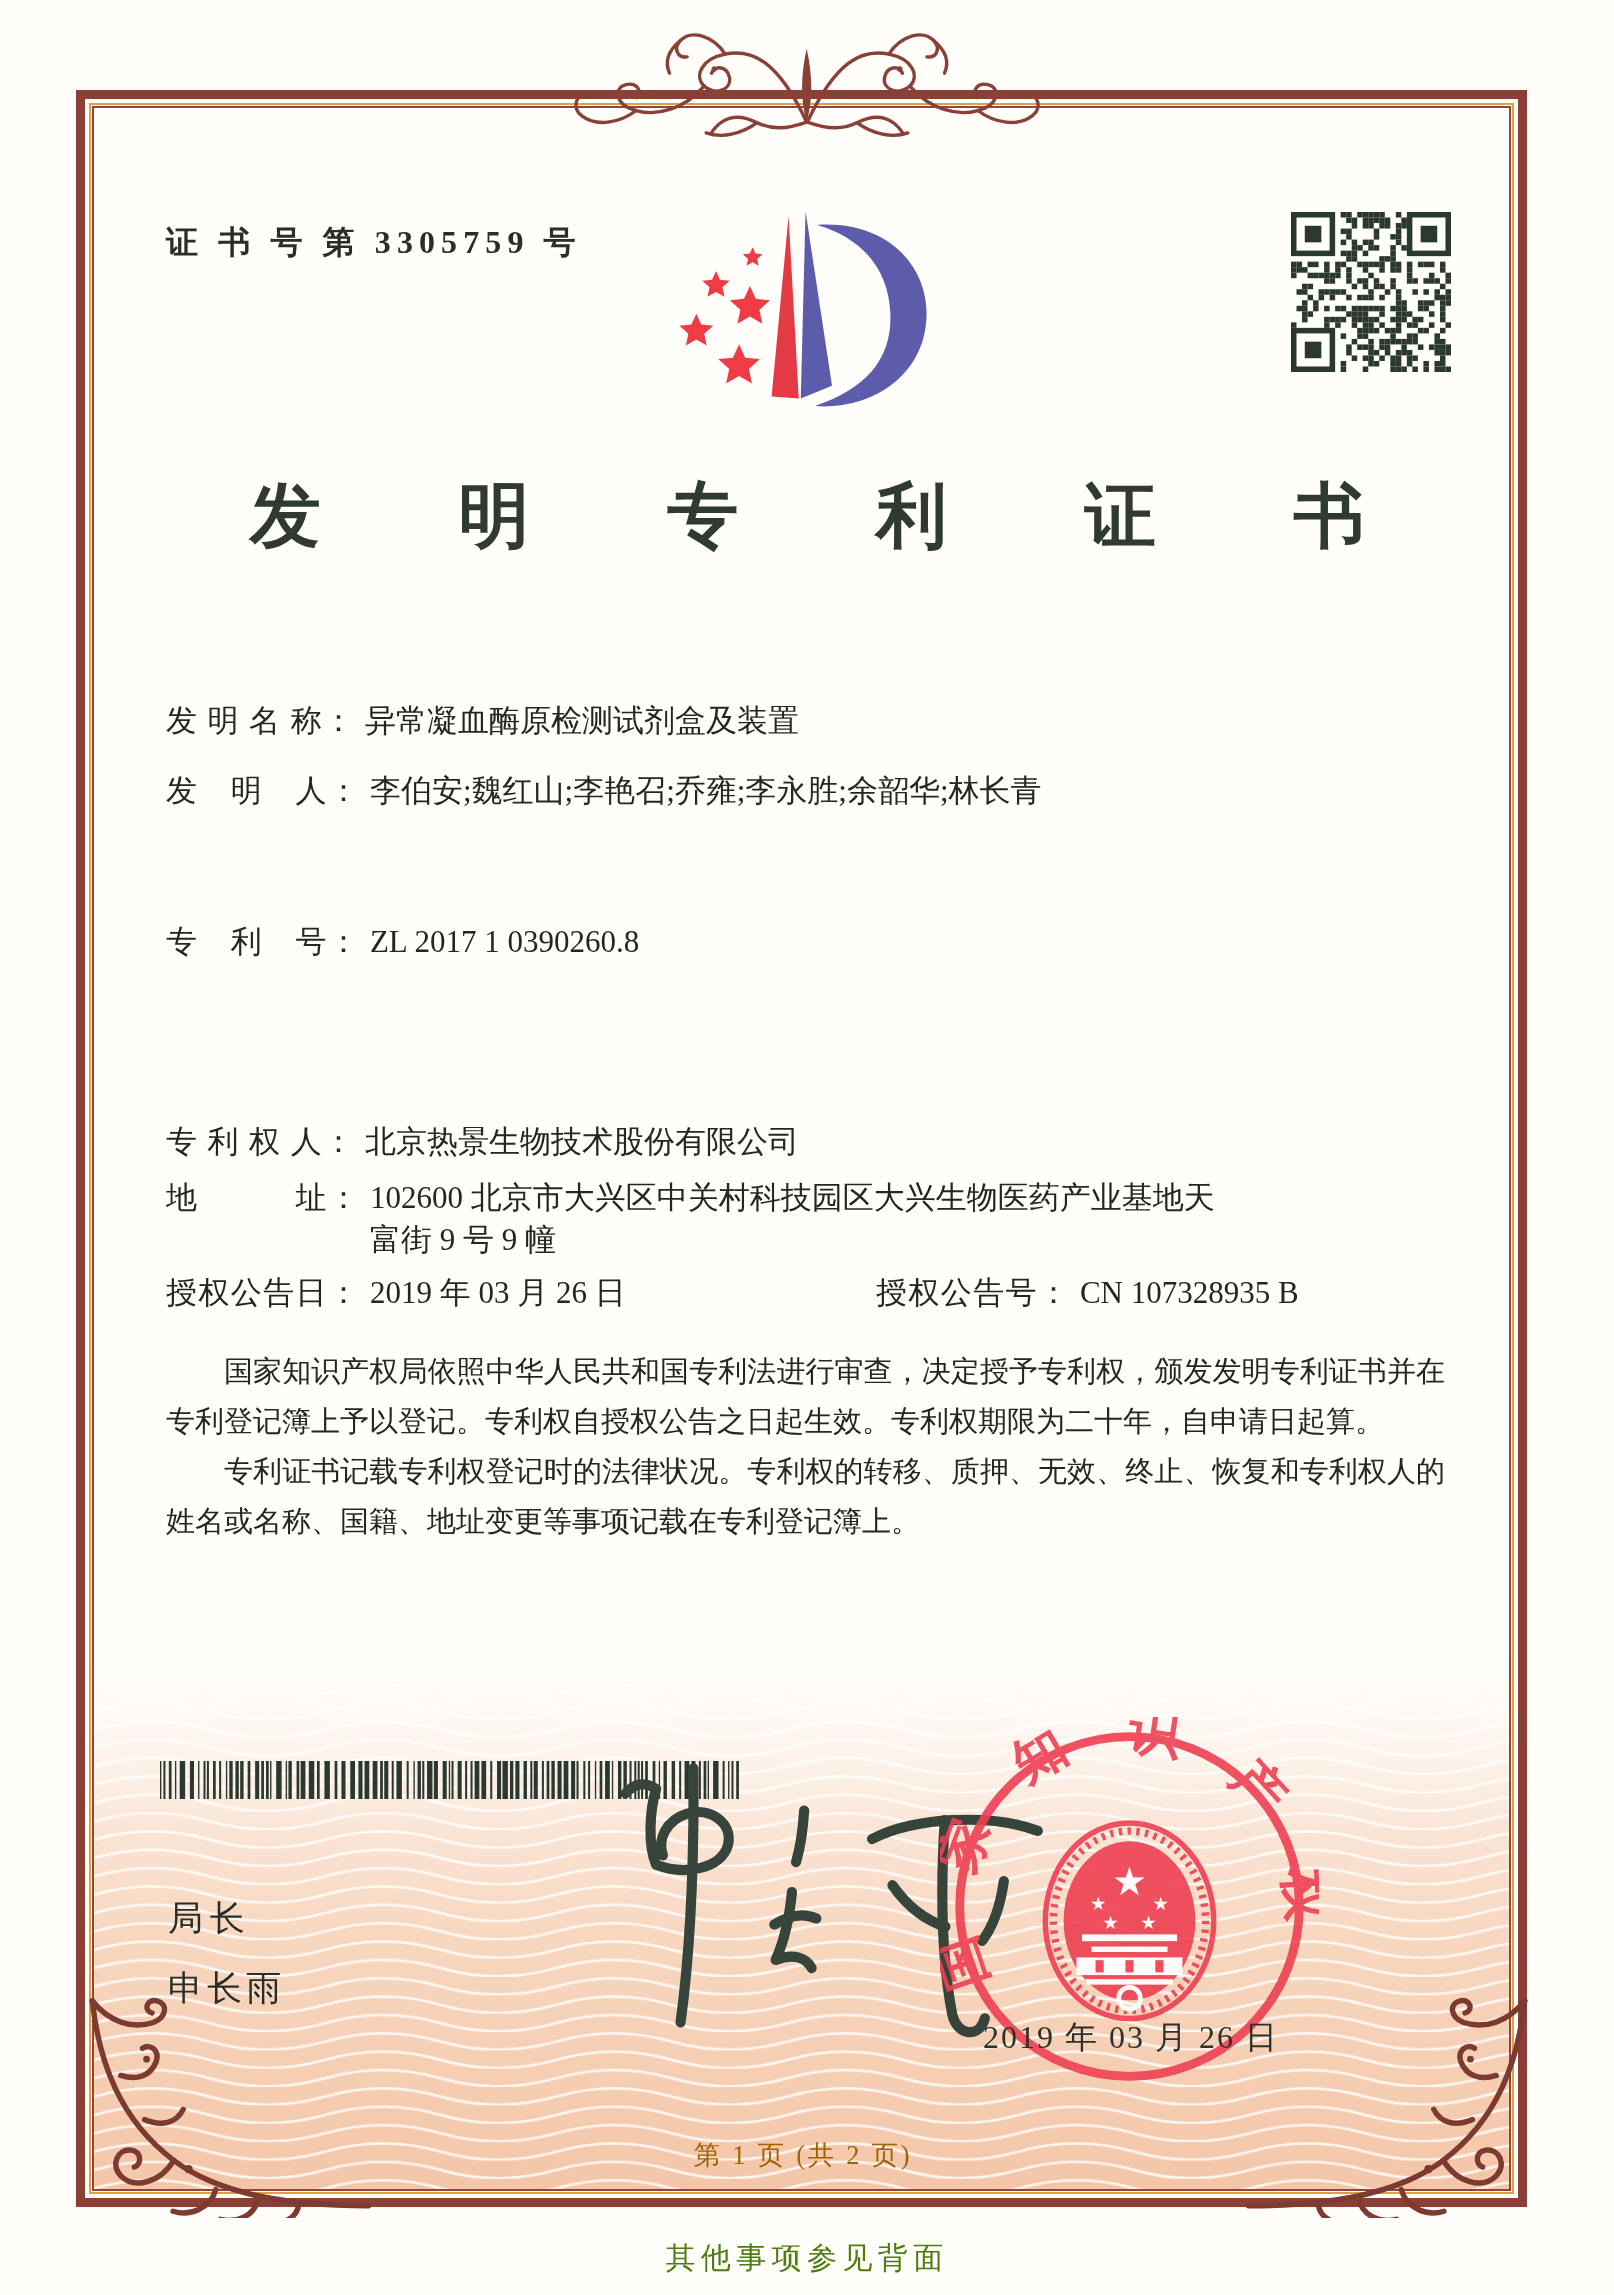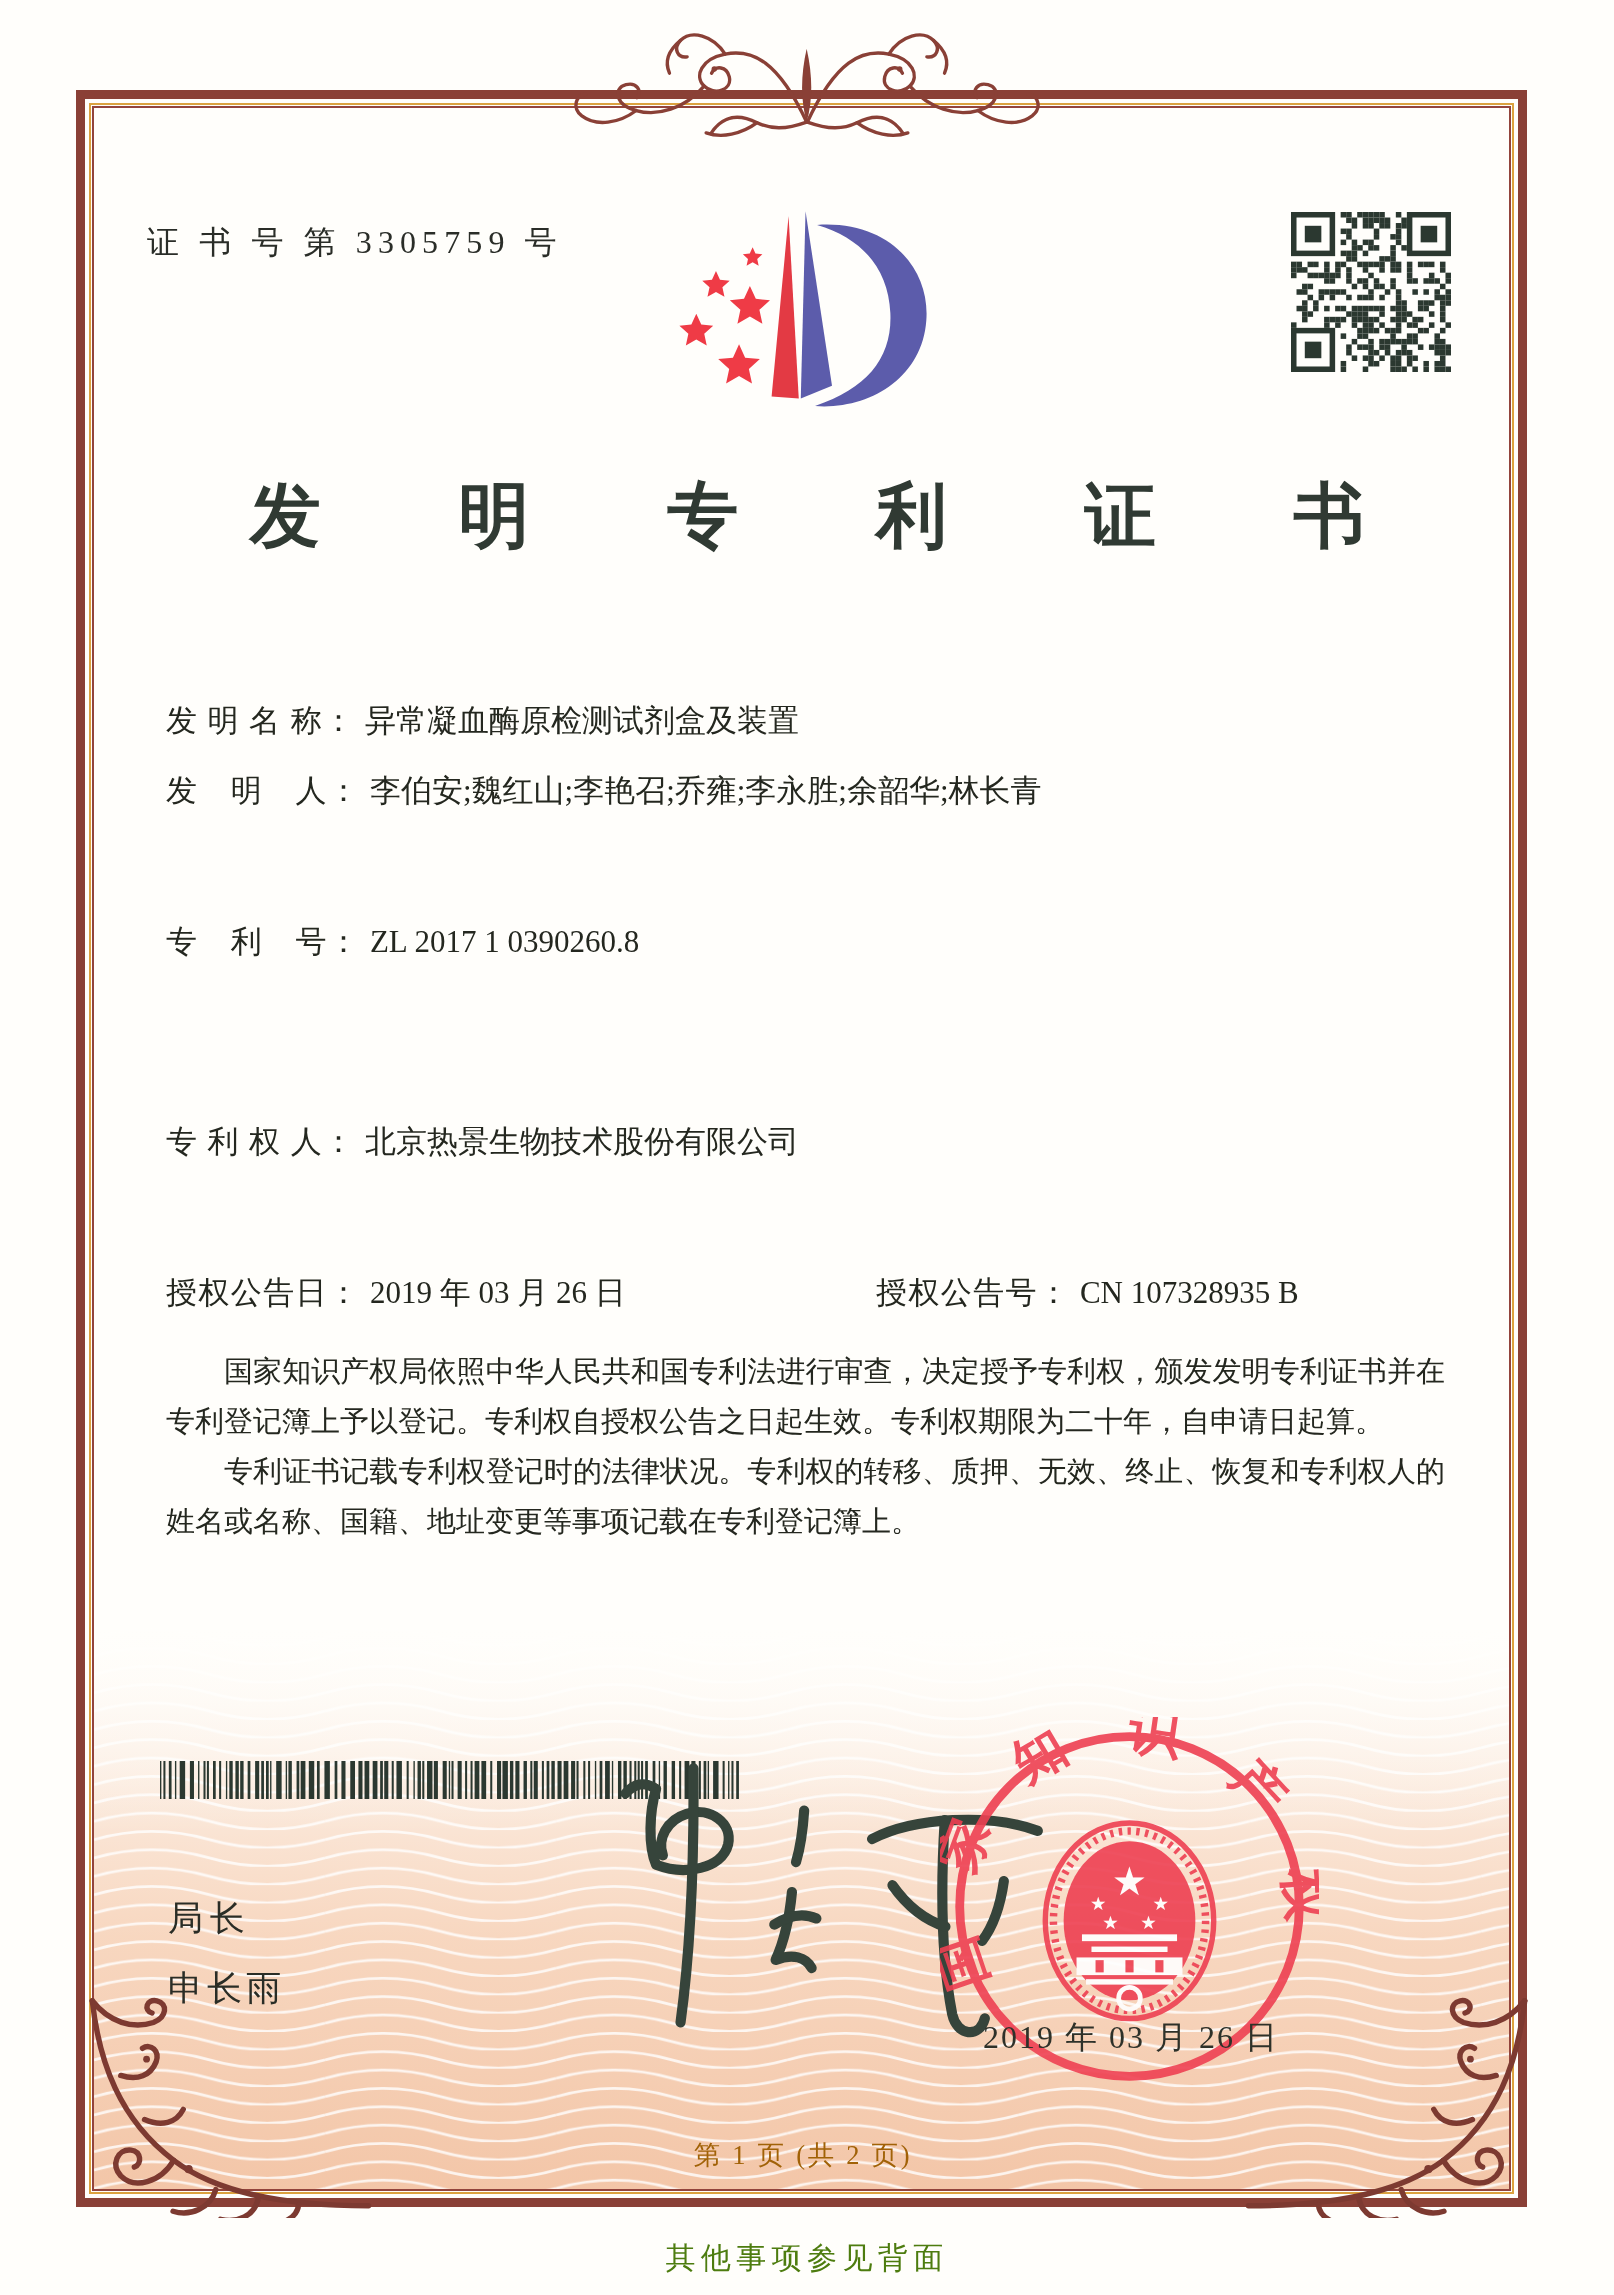--- a/index.html
+++ b/index.html
@@ -26,22 +26,22 @@
       #f3c6a8 100%);
     overflow:hidden;
   }
   .pink-zone svg{position:absolute; inset:0;}
   .pink-fade{
     position:absolute; left:0; right:0; top:0; height:204px;
     background:linear-gradient(to bottom, rgba(255,254,251,0.95), rgba(255,254,251,0));
   }
   
   .cert-no{
-    position:absolute; left:147px; top:221px;
-    font-size:32px; letter-spacing:6.1px; color:#2a2d28;
+    position:absolute; left:166px; top:221px;
+    font-size:32px; letter-spacing:6.1px; color:#2a2d28;font-weight:bold;
   }
   .title{
     position:absolute; left:0; right:0; top:469px; text-align:center;
     font-size:71px; font-weight:bold; color:#303a33;
     letter-spacing:60px; text-indent:60px; white-space:nowrap;
   }
   .row{position:absolute; left:166px; font-size:31px; white-space:nowrap; color:#24271f;}
   .row .lab{letter-spacing:1.4px;}
   .row .val{margin-left:9.5px;}
   .row .val-wrap{
@@ -464,20 +464,23 @@
   </div>
   <div class="row" style="top:770px">
     <span class="lab">发　明　人：</span><span class="val">李伯安;魏红山;李艳召;乔雍;李永胜;余韶华;林长青</span>
   </div>
   <div class="row" style="top:921px">
     <span class="lab">专　利　号：</span><span class="val">ZL 2017 1 0390260.8</span>
   </div>
   <div class="row" style="top:1121px">
     <span class="lab">专 利 权 人：</span><span class="val">北京热景生物技术股份有限公司</span>
   </div>
+  <div class="row" style="top:1177px">
+    <span class="lab">地　　　址：</span><span class="val-wrap">102600 北京市大兴区中关村科技园区大兴生物医药产业基地天富街 9 号 9 幢</span>
+  </div>
   <div class="row" style="top:1272px">
     <span class="lab">授权公告日：</span><span class="val">2019 年 03 月 26 日</span>
     <span class="grant-col2"><span class="lab">授权公告号：</span><span class="val">CN 107328935 B</span></span>
   </div>
 
   <div class="paras">
     <p>国家知识产权局依照中华人民共和国专利法进行审查，决定授予专利权，颁发发明专利证书并在专利登记簿上予以登记。专利权自授权公告之日起生效。专利权期限为二十年，自申请日起算。</p>
     <p>专利证书记载专利权登记时的法律状况。专利权的转移、质押、无效、终止、恢复和专利权人的姓名或名称、国籍、地址变更等事项记载在专利登记簿上。</p>
   </div>
 

